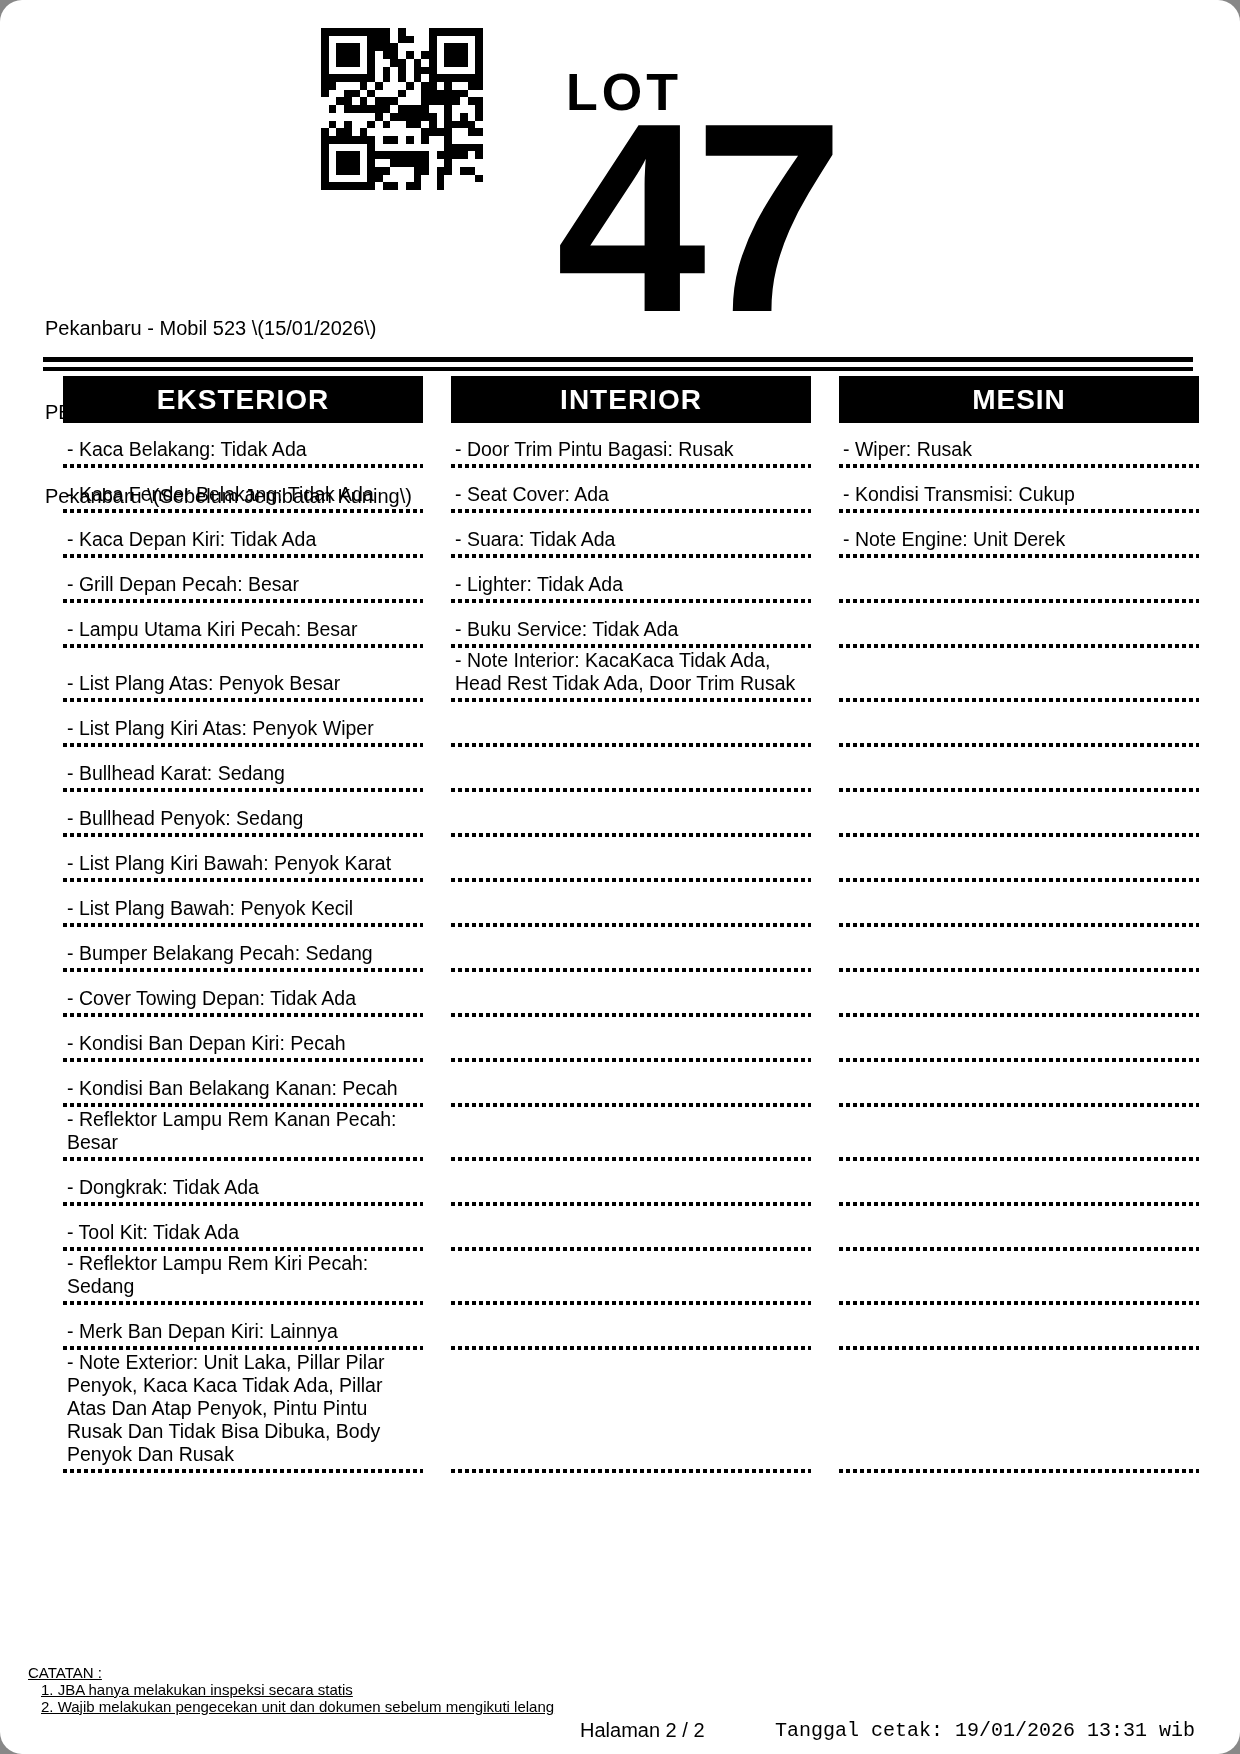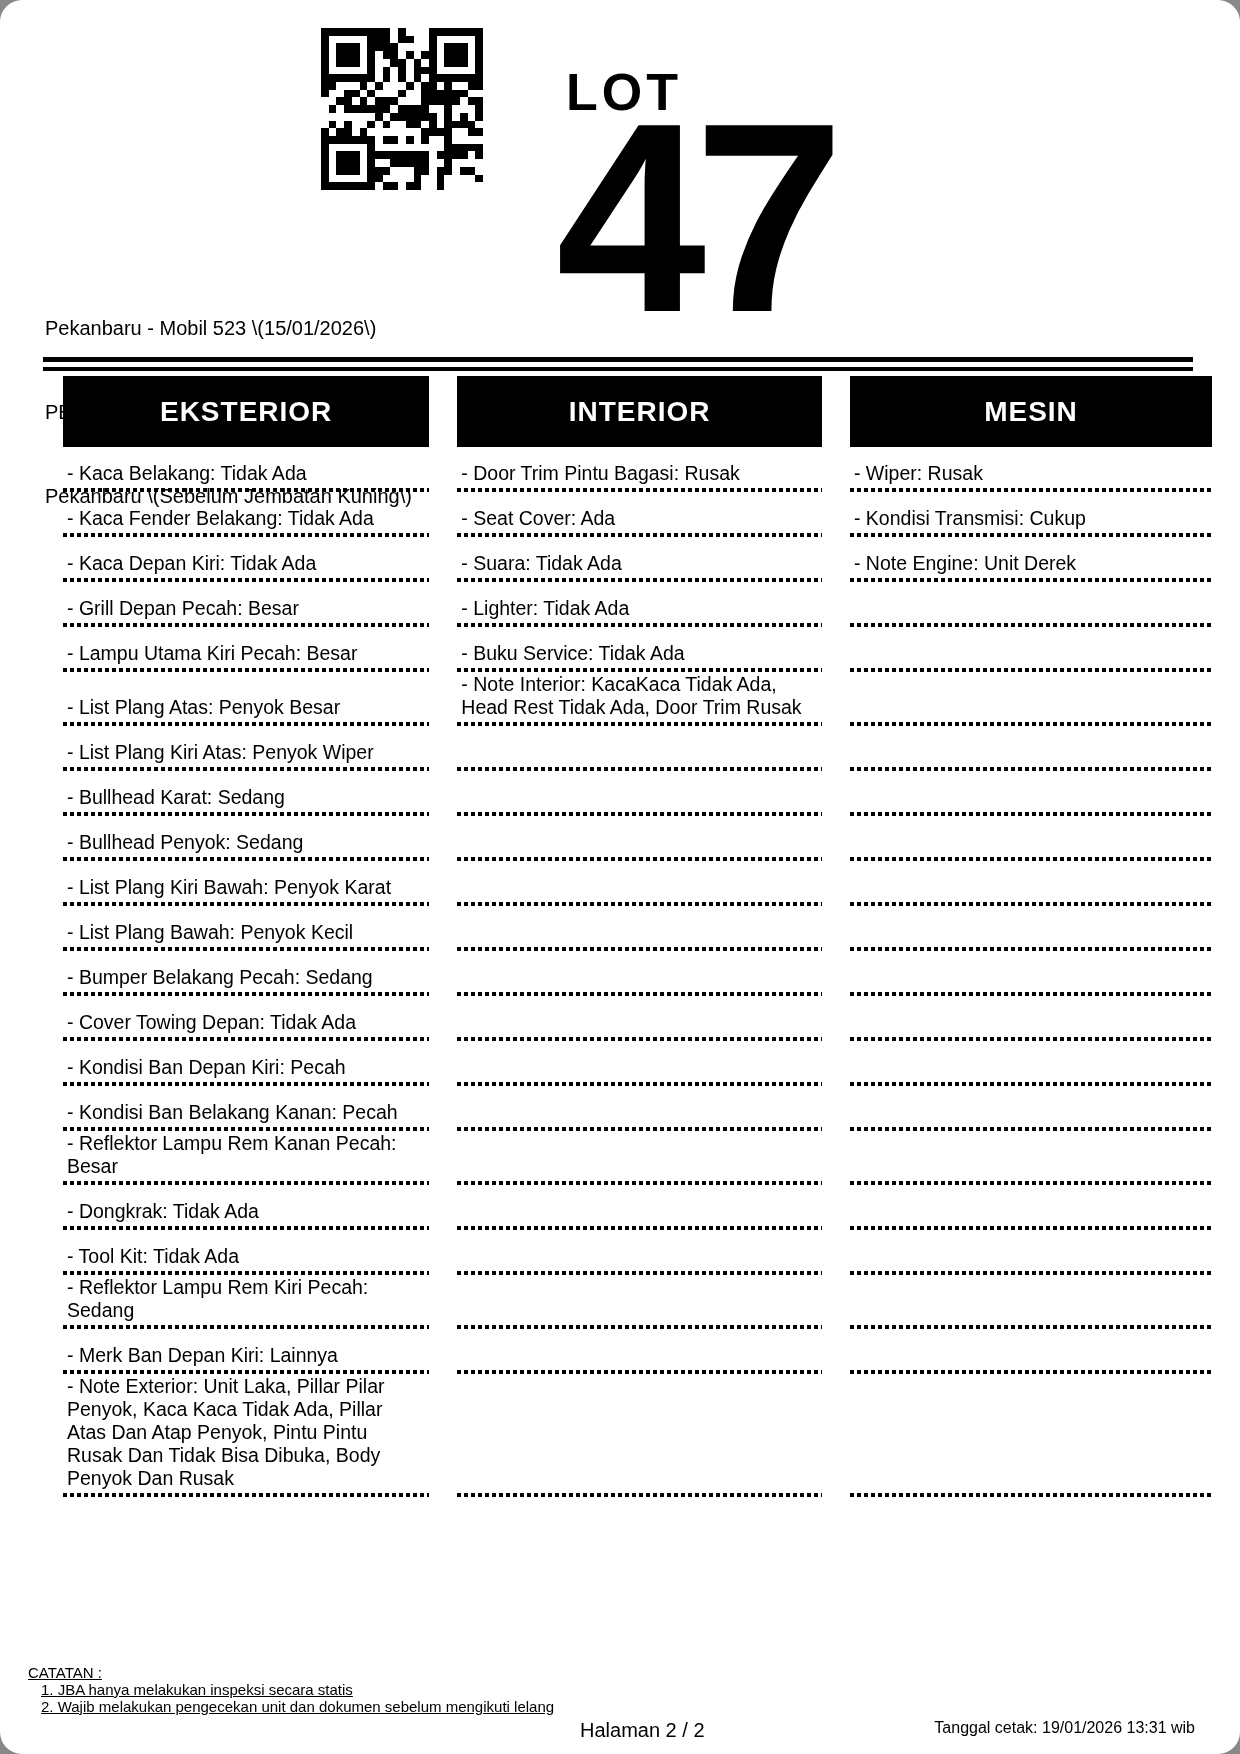--- a/index.html
+++ b/index.html
@@ -38,37 +38,37 @@
   }
 
   
   table.inspection {
     position:absolute; left:35px; top:376px;
     border-collapse:separate; border-spacing:28px 0; table-layout:fixed;
   }
   table.inspection th {
     width:352px; height:47px; background:#000; color:#fff;
     font-size:28px; font-weight:bold; letter-spacing:1px;
-    text-align:center; vertical-align:middle; padding:12px;
+    text-align:center; vertical-align:middle; padding:0;
   }
   table.inspection td {
     width:352px; height:37px; vertical-align:bottom;
     padding:1px 4px 7px 4px; font-size:19.5px; line-height:23px;
     position:relative; word-wrap:break-word;
   }
   table.inspection td::after {
     content:""; position:absolute; left:0; right:0; bottom:0; height:4px;
     background:repeating-linear-gradient(90deg,#000 0 4px,transparent 4px 7px);
   }
 
   
   .catatan { position:absolute; left:28px; top:1664px; font-size:15px; line-height:17px;text-decoration:underline; }
   .catatan .notes { margin-left:13px; }
   .page-num { position:absolute; left:580px; top:1719px; font-size:20px; }
-  .print-date { position:absolute; right:45px; top:1719px; font-size:16px; }
+  .print-date { position:absolute; right:45px; top:1719px; font-size:20px;font-family:Liberation Mono, monospace; }
 </style>
 </head>
 <body>
 
 <div class="page">
 
   <div class="qr">
       <i class="m"></i>
       <i class="m"></i>
       <i class="m"></i>

